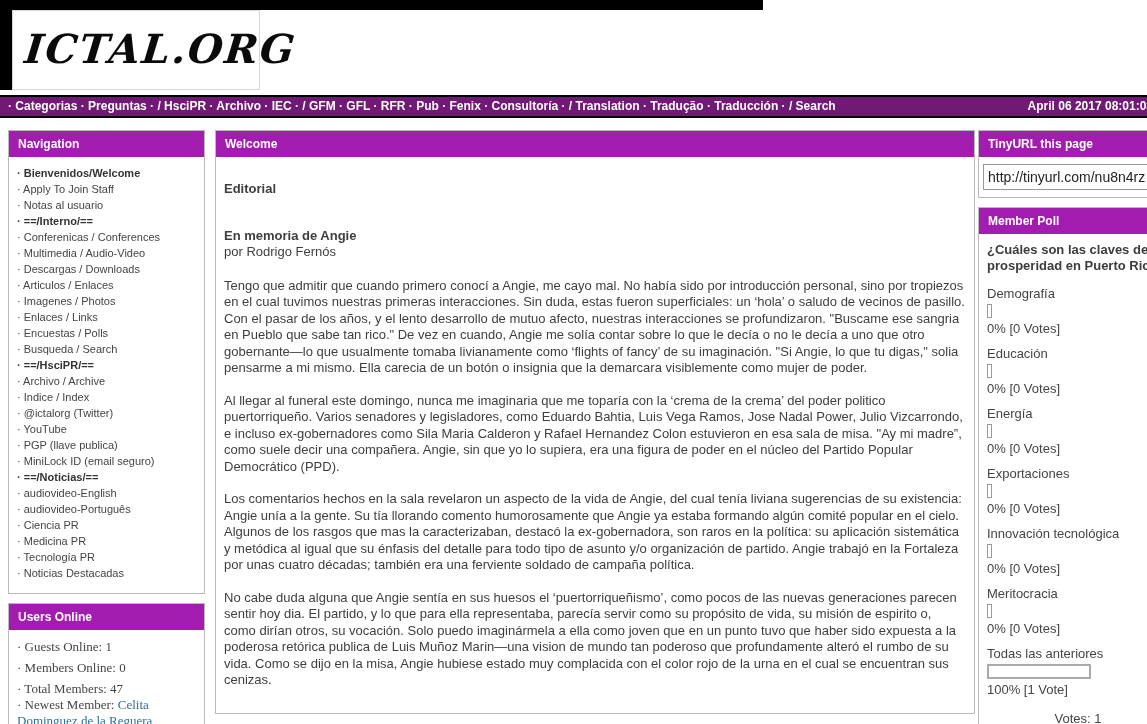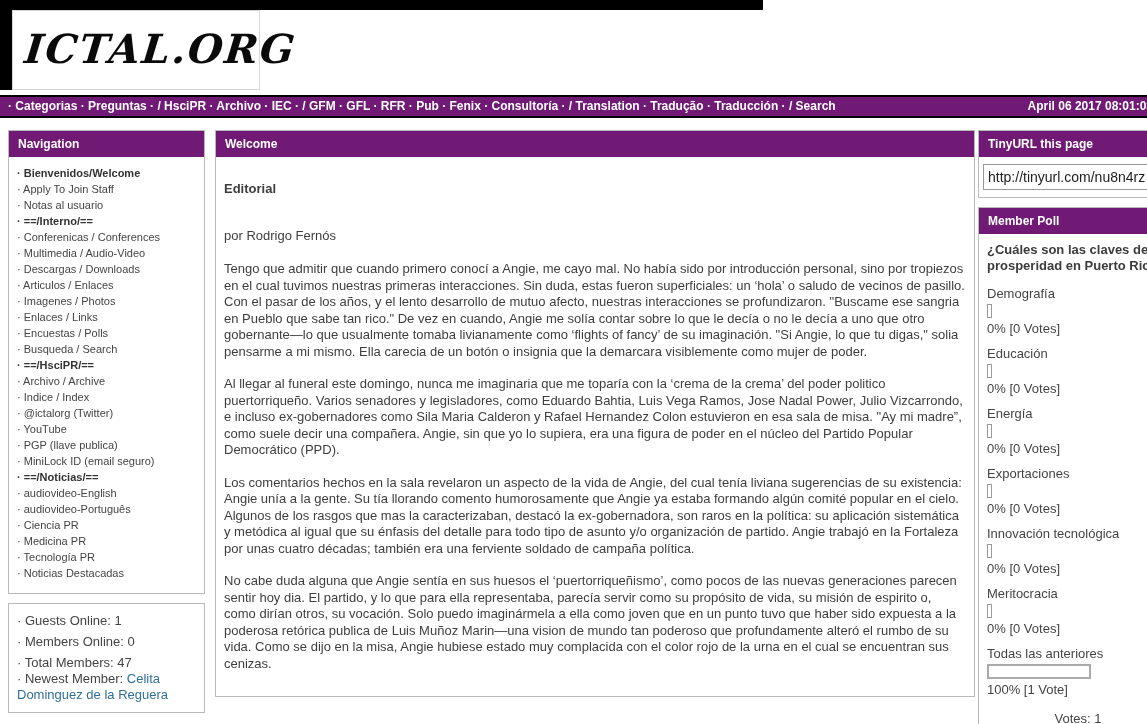--- a/index.html
+++ b/index.html
@@ -21,28 +21,28 @@
   .nav-items{position:absolute;left:8px;top:0;}
   .nav-item{cursor:pointer;}
   .nav-date{position:absolute;right:-6px;top:0;font-weight:bold;}
 
   
   .col-left{position:absolute;left:8px;top:130px;width:197px;}
   .col-main{position:absolute;left:215px;top:130px;width:760px;}
   .col-right{position:absolute;left:978px;top:130px;width:200px;}
 
   .block{background:#fff;border:1px solid #b9b9b9;margin-bottom:9px;overflow:visible;}
-  .block-header{background:#701a75;color:#fff;font-size:12px;font-weight:bold;padding:6px 9px;}
+  .block-header{background:#a21caf;color:#fff;font-size:12px;font-weight:bold;padding:6px 9px;}
   .block-body{padding:8px;}
 
   
   .side-list{list-style:none;margin:4px 0;padding:0;font-size:11px;color:#444;}
   .side-list li{line-height:16px;cursor:pointer;}
   .side-list li.bold{font-weight:bold;color:#333;}
-  .uo-line{font-size:13px;color:#444;line-height:16px;margin:5px 0;}
+  .uo-line{font-size:13px;color:#444;line-height:16px;margin:5px 0;font-family:Liberation Serif, serif;}
   .uo-link{color:#2e7099;cursor:pointer;}
 
   
   .main-body{padding:8px;font-size:13px;line-height:16.5px;color:#3e3e3e;}
   .editorial{text-align:left;font-weight:bold;margin:16px 0 30px;}
   .article-title{font-weight:bold;}
   .article-byline{margin-bottom:17px;}
   .main-body p{margin:0 0 16px;}
 
   
@@ -104,35 +104,37 @@
             <li>· audiovideo-Português</li>
             <li>· Ciencia PR</li>
             <li>· Medicina PR</li>
             <li>· Tecnología PR</li>
             <li>· Noticias Destacadas</li>
           </ul>
       </div>
     </div>
 
     <div class="block">
+      <div class="block-header">Users Online</div>
       <div class="block-body" style="padding:4px 8px;">
         <div class="uo-line">· Guests Online: 1</div>
         <div class="uo-line">· Members Online: 0</div>
         <div class="uo-line" style="margin-bottom:0;">· Total Members: 47</div>
         <div class="uo-line" style="margin-top:0;"><span>· Newest Member: </span><span class="uo-link">Celita Dominguez de la Reguera</span></div>
       </div>
     </div>
 
   </div>
 
   <div class="col-main">
     <div class="block">
       <div class="block-header">Welcome</div>
       <div class="block-body main-body">
         <div class="editorial">Editorial</div>
+        <div class="article-title">En memoria de Angie</div>
         <div class="article-byline">por Rodrigo Fernós</div>
         <div id="paragraphs">
             <p>Tengo que admitir que cuando primero conocí a Angie, me cayo mal.  No había sido por introducción personal, sino por tropiezos en el cual  tuvimos nuestras primeras interacciones. Sin duda, estas fueron superficiales: un ‘hola’ o saludo de vecinos de pasillo.  Con el pasar de los años, y el lento desarrollo de mutuo afecto, nuestras interacciones se profundizaron. "Buscame ese sangria en Pueblo que sabe tan rico."  De vez en cuando,  Angie me solía contar sobre lo que le decía o no le decía a uno que otro gobernante—lo que usualmente tomaba livianamente como ‘flights of fancy’ de su imaginación. "Si Angie, lo que tu digas," solia pensarme a mi mismo. Ella carecia de un botón o insignia que la demarcara visiblemente como mujer de poder.</p>
             <p>Al llegar al funeral este domingo, nunca me imaginaria que me toparía con la ‘crema de la crema’ del poder politico puertorriqueño. Varios senadores y legisladores, como Eduardo Bahtia, Luis Vega Ramos, Jose Nadal Power, Julio Vizcarrondo, e incluso ex-gobernadores como Sila Maria Calderon y Rafael Hernandez Colon estuvieron en esa sala de misa. "Ay mi madre”, como suele decir una compañera.  Angie, sin que yo lo supiera, era una figura de poder en el núcleo del Partido Popular Democrático (PPD).</p>
             <p>Los comentarios hechos en la sala revelaron un aspecto de la vida de Angie, del cual tenía liviana sugerencias de su existencia: Angie unía a la gente. Su tía llorando comento humorosamente que Angie ya estaba formando algún comité popular en el cielo. Algunos de los rasgos que mas la caracterizaban, destacó la ex-gobernadora, son raros en la política:  su aplicación sistemática y metódica al igual que su énfasis del detalle para todo tipo de asunto y/o organización de partido. Angie trabajó en la Fortaleza por unas cuatro décadas;  también era una ferviente soldado de campaña política.</p>
             <p>No cabe duda alguna que Angie sentía en sus huesos el ‘puertorriqueñismo’, como pocos de las nuevas generaciones parecen sentir hoy dia. El partido, y lo que para ella representaba, parecía servir como su propósito de vida, su misión de espirito o, como dirían otros, su vocación. Solo puedo imaginármela a ella como joven que en un punto tuvo que haber sido expuesta a la poderosa retórica publica de Luis Muñoz Marin—una vision de mundo tan poderoso que profundamente alteró el rumbo de su vida. Como se dijo en la misa, Angie hubiese estado muy complacida con el color rojo de la urna en el cual se encuentran sus cenizas.</p>
           </div>
       </div>
     </div>
   </div>

